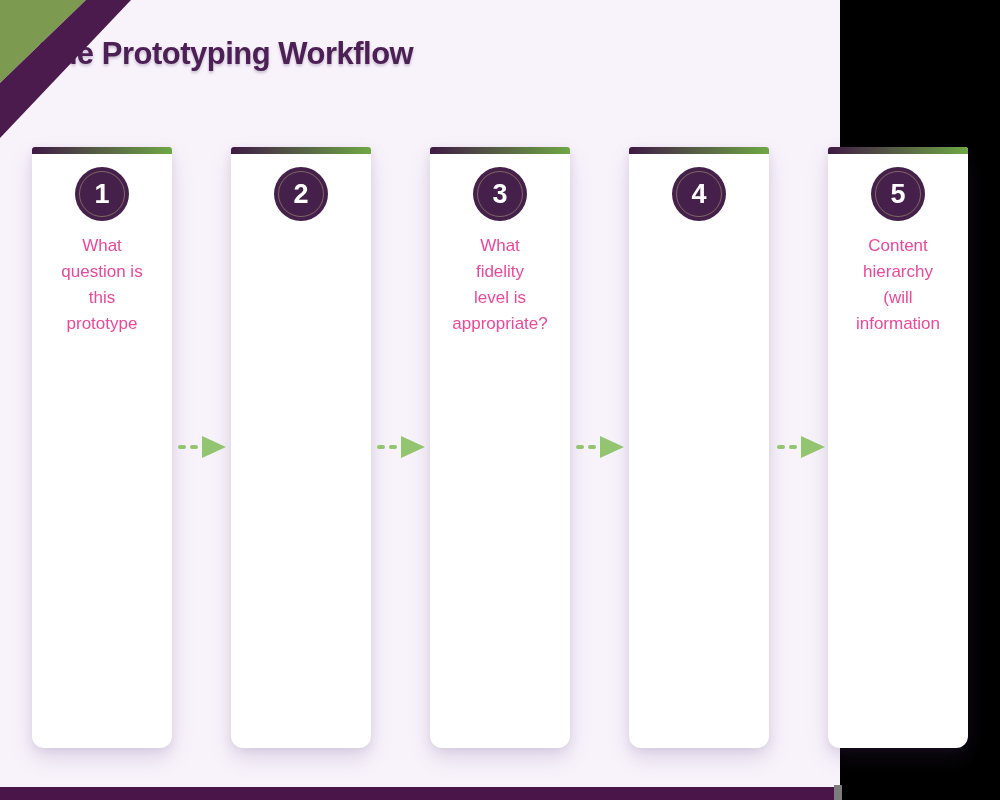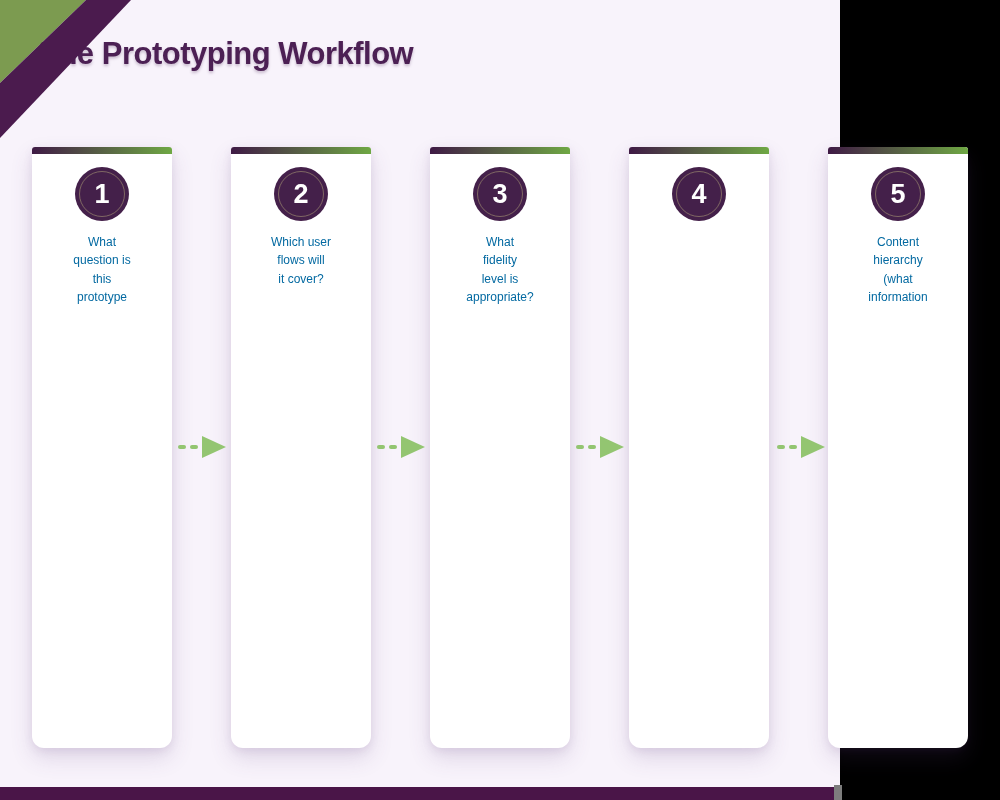--- a/index.html
+++ b/index.html
@@ -84,23 +84,23 @@
     border-radius: 50%;
   }
   .step-number {
     color: #ffffff;
     font-size: 27px;
     font-weight: 700;
   }
   .step-question {
     margin-top: 12px;
     padding: 0 14px;
-    font-size: 12px;
+    font-size: 17px;
     line-height: 1.53;
-    color: #0369a1;
+    color: #ec4899;
     white-space: pre-line;
   }
   .flow-arrow {
     position: absolute;
     top: 436px;
     height: 22px;
     display: flex;
     align-items: center;
     z-index: 2;
   }
@@ -163,23 +163,20 @@
 question is
 this
 prototype</div>
     </div>
 
     <div class="card card-1">
       <div class="card-topbar"></div>
       <div class="step-badge">
         <span class="step-number">2</span>
       </div>
-      <div class="step-question">Which user
-flows will
-it cover?</div>
     </div>
 
     <div class="card card-2">
       <div class="card-topbar"></div>
       <div class="step-badge">
         <span class="step-number">3</span>
       </div>
       <div class="step-question">What
 fidelity
 level is
@@ -193,21 +190,21 @@
       </div>
     </div>
 
     <div class="card card-4">
       <div class="card-topbar"></div>
       <div class="step-badge">
         <span class="step-number">5</span>
       </div>
       <div class="step-question">Content
 hierarchy
-(what
+(will
 information</div>
     </div>
 
     <div class="flow-arrow arrow-0">
       <span class="arrow-dash"></span>
       <span class="arrow-dash"></span>
       <span class="arrow-head"></span>
     </div>
     <div class="flow-arrow arrow-1">
       <span class="arrow-dash"></span>

